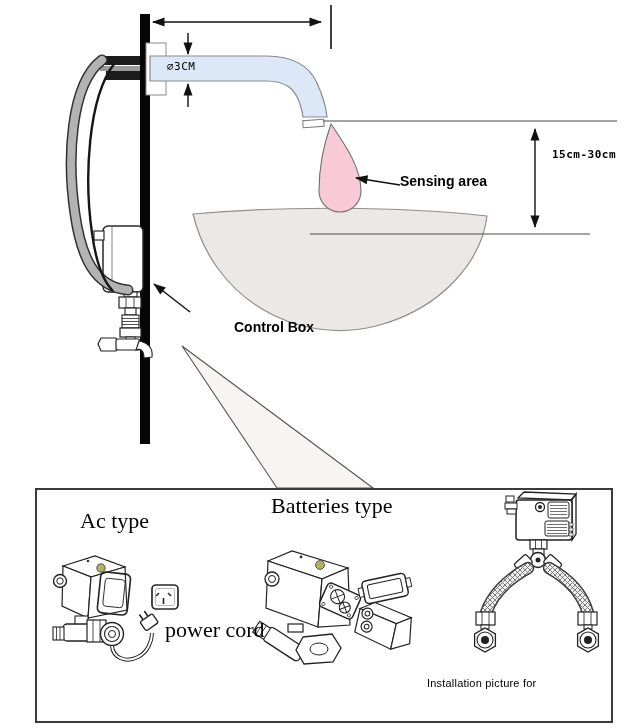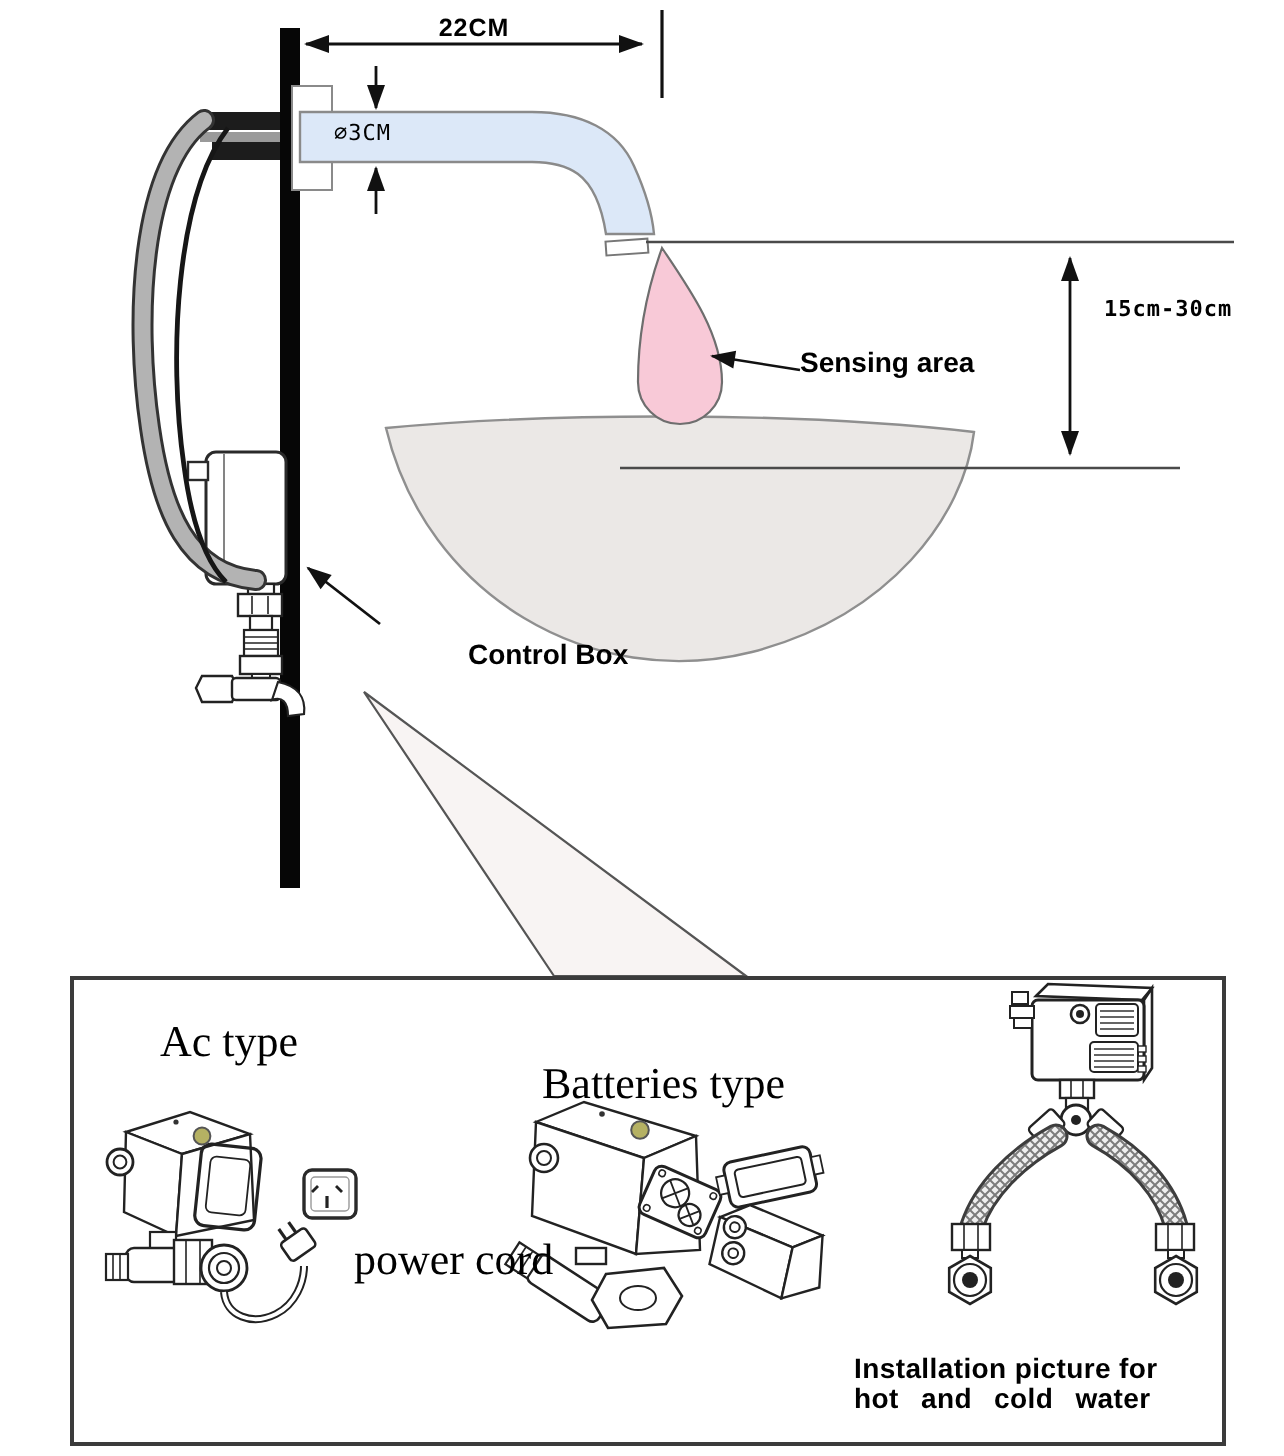--- a/index.html
+++ b/index.html
@@ -10,23 +10,23 @@
   .dim{font-weight:bold;font-size:12.5px;}
   .dim-22{left:153px;top:8px;width:168px;text-align:center;letter-spacing:0.5px;}
   .mono{font-family:"DejaVu Sans Mono","DejaVu Sans",monospace;font-size:11px;letter-spacing:0.5px;}
   .dia3{left:167px;top:61px;}
   .range{left:552px;top:149px;font-weight:bold;}
   .boldlbl{font-weight:bold;font-size:14px;}
   .sensing{left:400px;top:174px;}
   .cbox{left:194px;top:320px;margin-left:40px;}
   .serif{font-family:"Liberation Serif",serif;font-size:22px;}
   .ac{left:80px;top:509px;}
-  .bat{left:271px;top:530px;}
-  .pcord{left:165px;top:618px;margin-left:12px;}
-  .install{font-weight:bold;font-size:14px;letter-spacing:0.2px;}
+  .bat{left:271px;top:494px;}
+  .pcord{left:165px;top:618px;}
+  .install{font-weight:normal;font-size:11px;letter-spacing:0.2px;}
   .inst1{left:427px;top:677px;}
   .inst2{left:427px;top:692px;word-spacing:7px;}
   .partial{left:466px;top:-4px;font-size:10px;color:#555;}
 </style>
 </head>
 <body>
 
 <div id="stage">
 
 <svg width="642" height="728" viewBox="0 0 642 728">
@@ -248,26 +248,24 @@
     <rect x="578" y="612" width="19" height="13" stroke-width="1.2"></rect>
     <line x1="584" y1="612" x2="584" y2="625" stroke-width="0.8"></line>
     <line x1="591" y1="612" x2="591" y2="625" stroke-width="0.8"></line>
     <rect x="584" y="625" width="8" height="4" stroke-width="1"></rect>
     <polygon points="588,628 598.4,634 598.4,646 588,652 577.6,646 577.6,634" stroke-width="1.3"></polygon>
     <circle cx="588" cy="640" r="8" stroke-width="1.1"></circle>
     <circle cx="588" cy="640" r="4" fill="#222" stroke="none"></circle>
   </g>
 </svg>
 
-<div class="lbl dim dim-22">22CM</div>
 <div class="lbl mono dia3">⌀3CM</div>
 <div class="lbl mono range">15cm-30cm</div>
 <div class="lbl boldlbl sensing">Sensing area</div>
 <div class="lbl boldlbl cbox">Control Box</div>
 <div class="lbl partial">″″</div>
 
 <div class="lbl serif ac">Ac type</div>
 <div class="lbl serif bat">Batteries type</div>
 <div class="lbl serif pcord">power cord</div>
 <div class="lbl install inst1">Installation picture for</div>
-<div class="lbl install inst2">hot and cold water</div>
 
 </div>
 
 </body></html>

